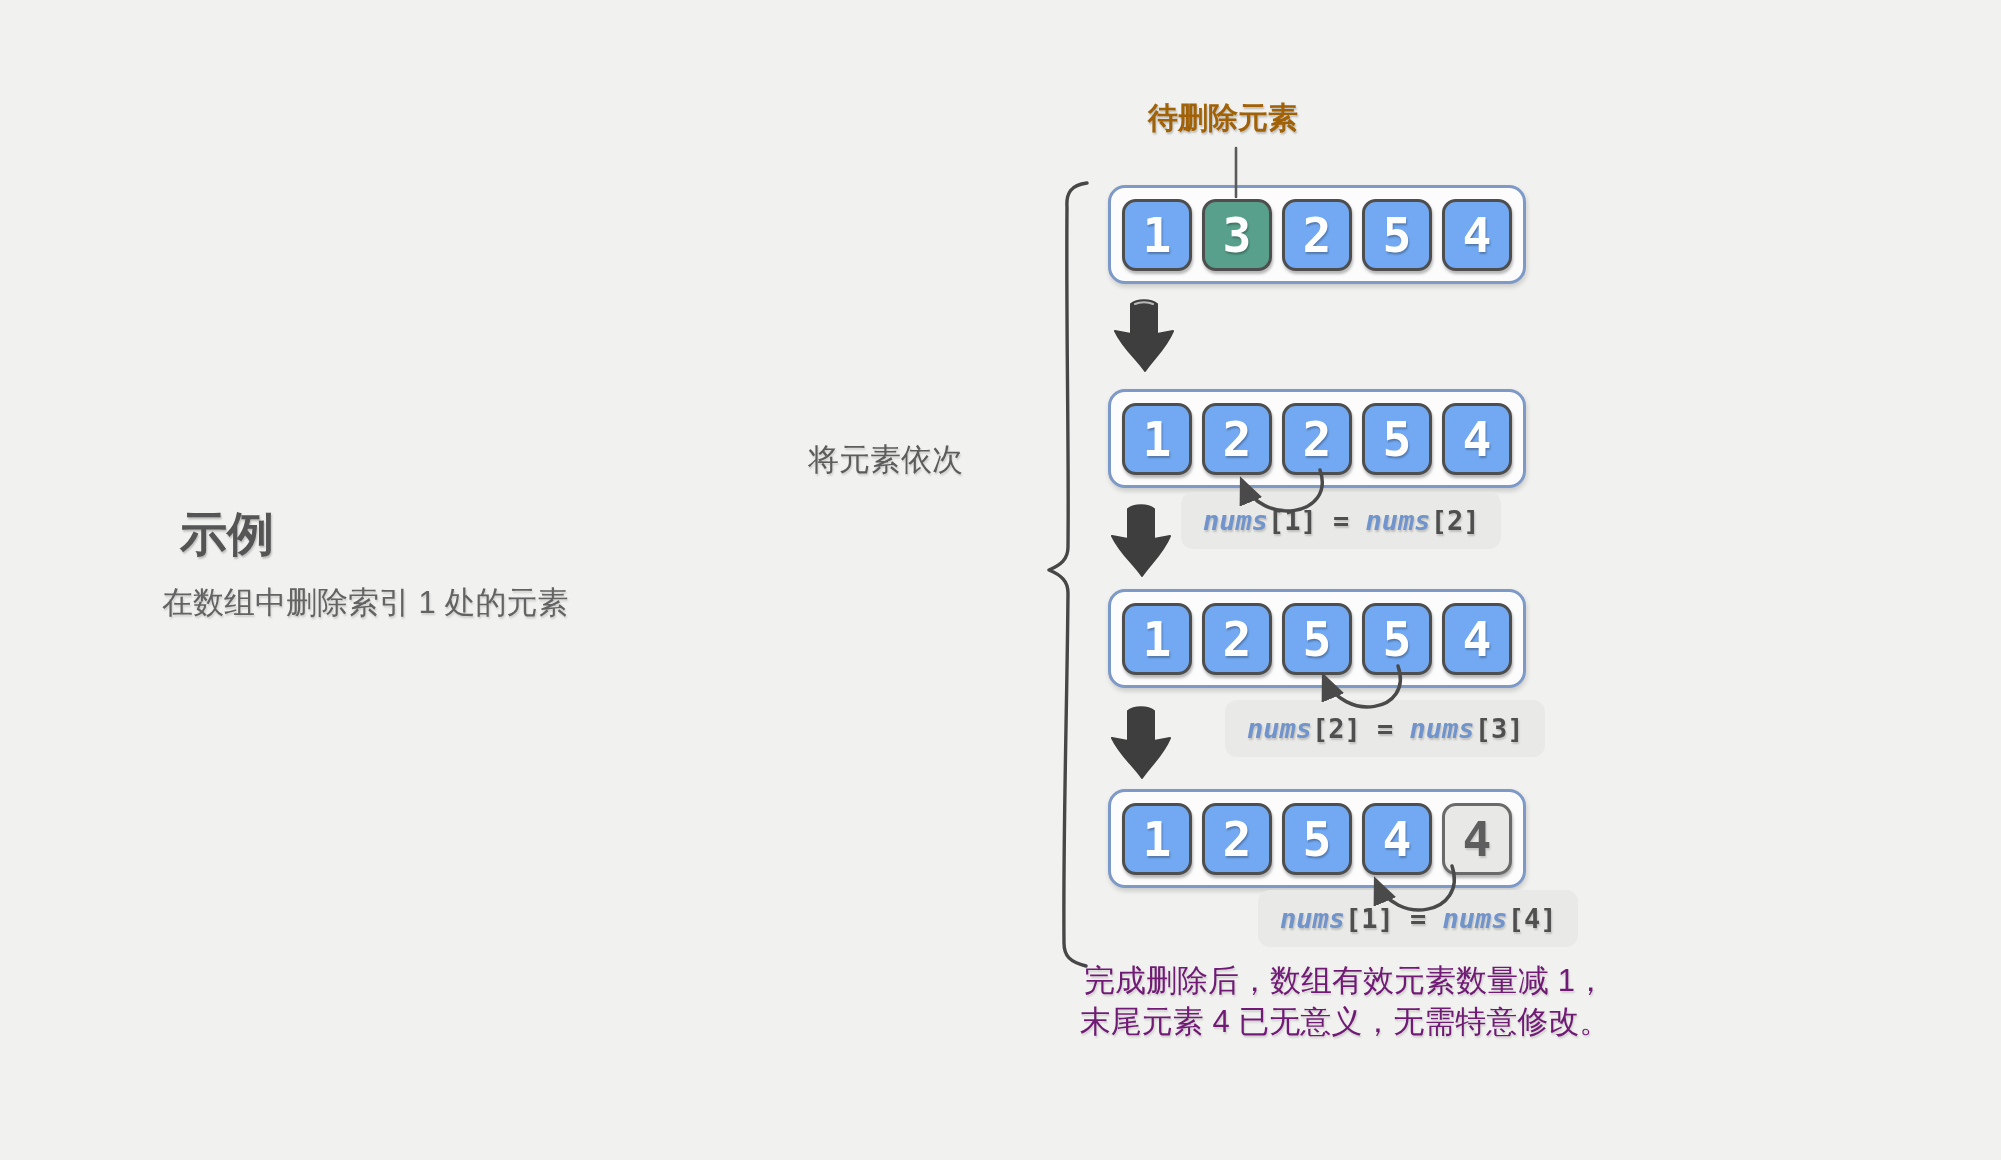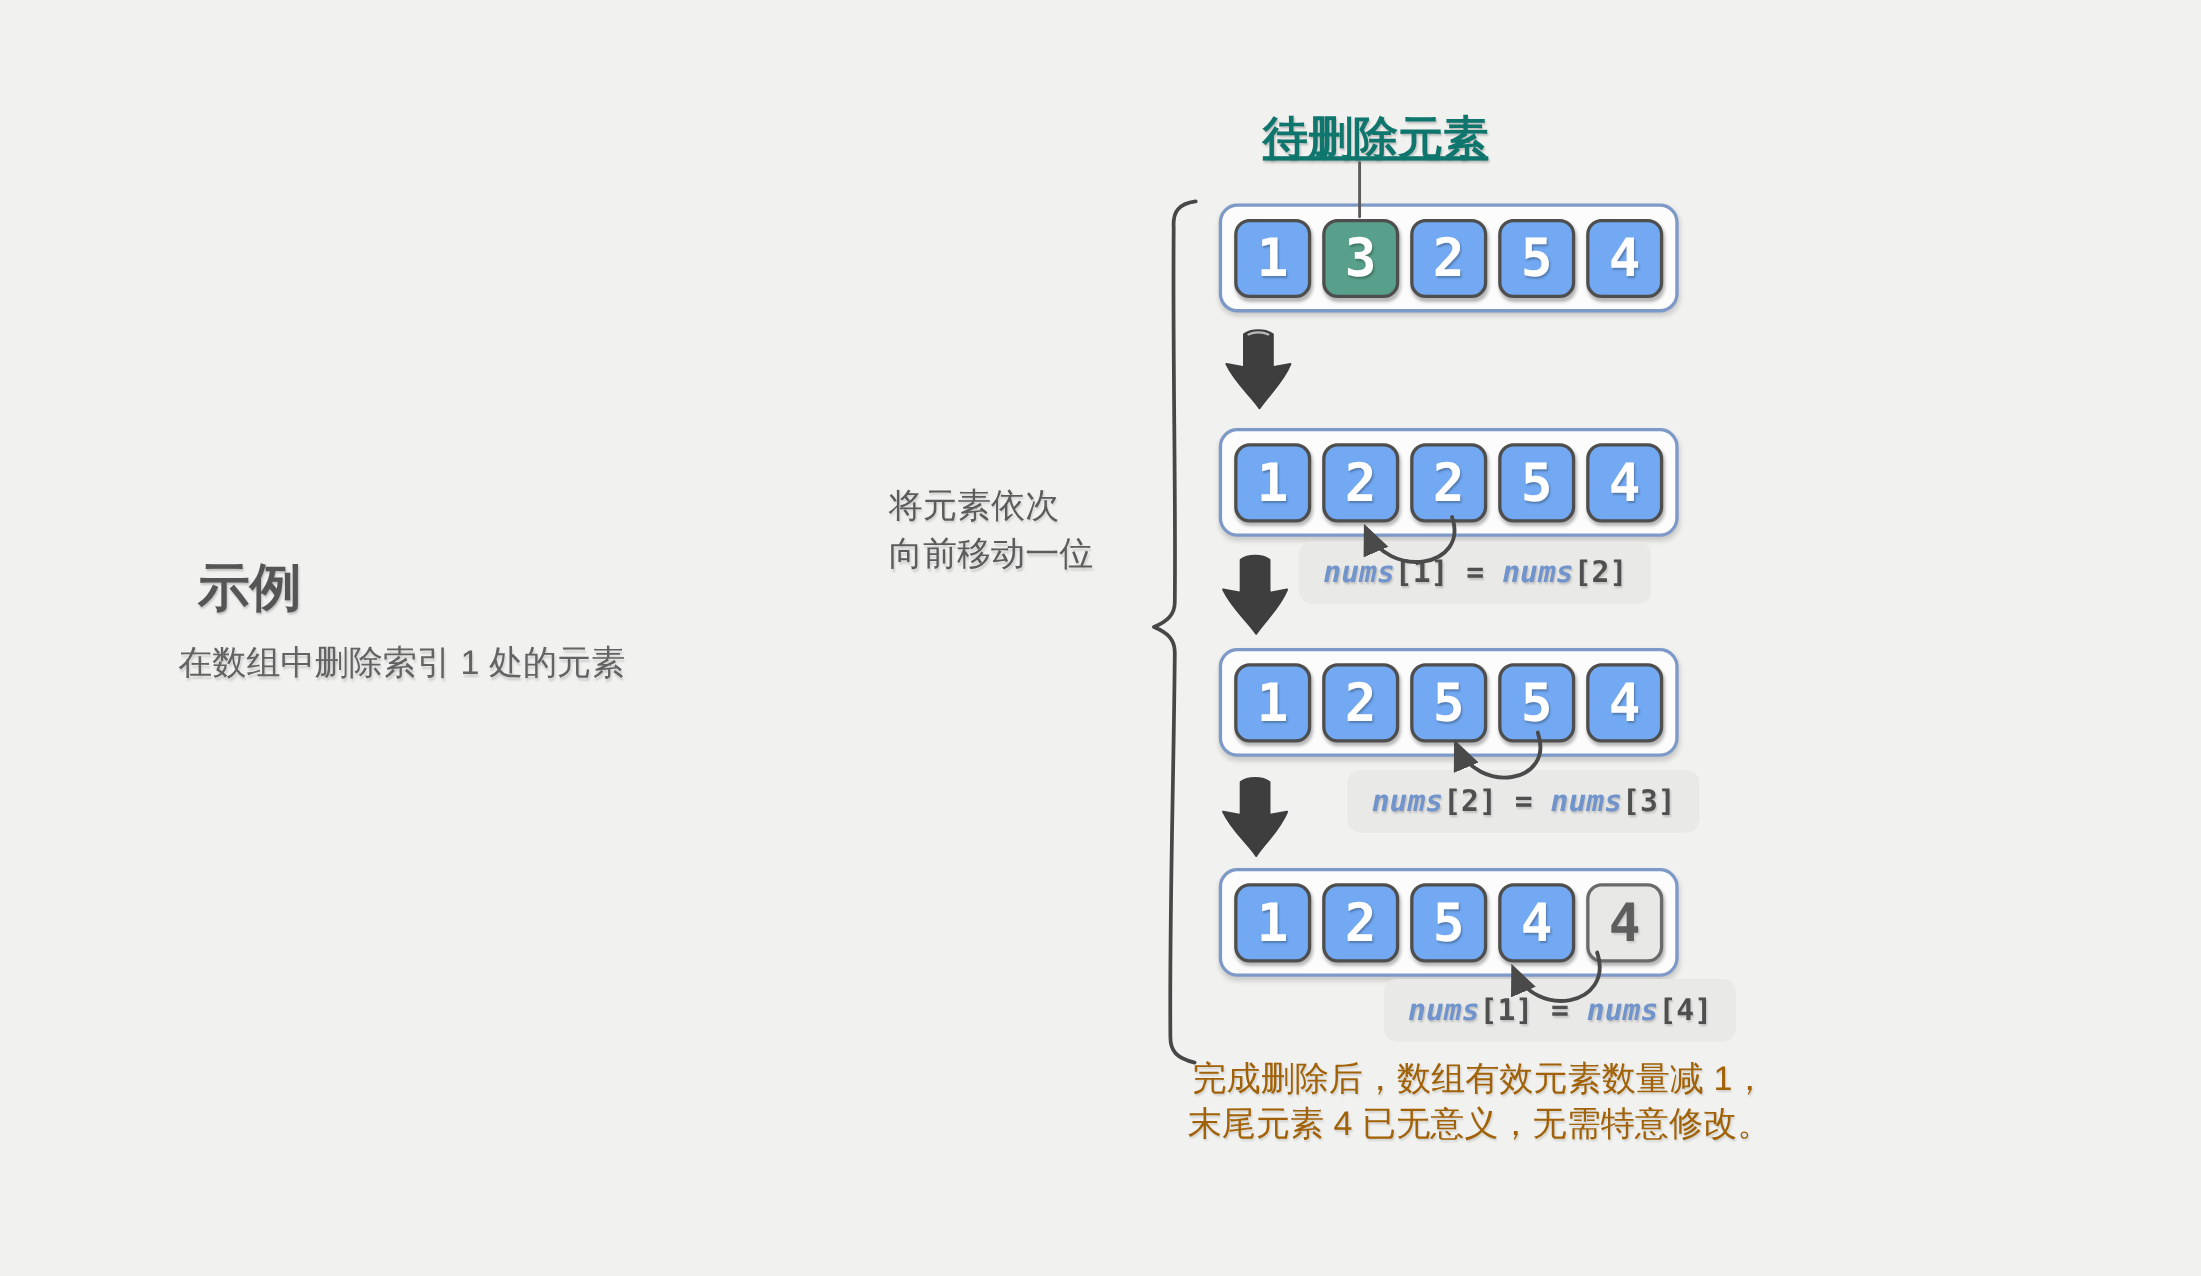--- a/index.html
+++ b/index.html
@@ -17,33 +17,32 @@
   }
   .example-desc{
     position:absolute; left:162px; top:582px;
     font-size:31px; color:#636363;
     text-shadow:1px 2px 2px rgba(0,0,0,.15);
     white-space:nowrap;
   }
   
   .delete-label{
     position:absolute; left:1148px; top:98px;
-    font-size:41px; font-weight:700; color:#0f766e;
+    font-size:30px; font-weight:700; color:#a16207;
     text-shadow:1px 2px 2px rgba(0,0,0,.22);
     white-space:nowrap;
-    text-decoration:underline;
   }
   .shift-note{
     position:absolute; left:808px; top:438px; width:250px;
     text-align:left; font-size:31px; line-height:44px; color:#5c5c5c;
     text-shadow:1px 2px 2px rgba(0,0,0,.15);
   }
   .footer-note{
     position:absolute; left:1035px; top:960px; width:620px;
-    text-align:center; font-size:31px; line-height:41px; color:#a16207;
+    text-align:center; font-size:31px; line-height:41px; color:#701a75;
     text-shadow:1px 2px 2px rgba(0,0,0,.15);
   }
   
   .array{
     position:absolute; left:1108px; width:418px; height:99px;
     box-sizing:border-box;
     background:#fcfcfc;
     border:3px solid #7d99c7; border-radius:17px;
     box-shadow:1px 3px 5px rgba(0,0,0,.16);
     display:flex; align-items:center; gap:10px; padding:0 11px;
@@ -80,21 +79,20 @@
 
 <div class="stage">
 
   <div class="example-title">示例</div>
   <div class="example-desc">在数组中删除索引 1 处的元素</div>
 
   <div class="delete-label">待删除元素</div>
 
   <div class="shift-note">
     <div>将元素依次</div>
-    <div>向前移动一位</div>
   </div>
 
   <div class="array" style="top:185px">
     <div class="cell blue">1</div>
     <div class="cell green">3</div>
     <div class="cell blue">2</div>
     <div class="cell blue">5</div>
     <div class="cell blue">4</div>
   </div>
 

